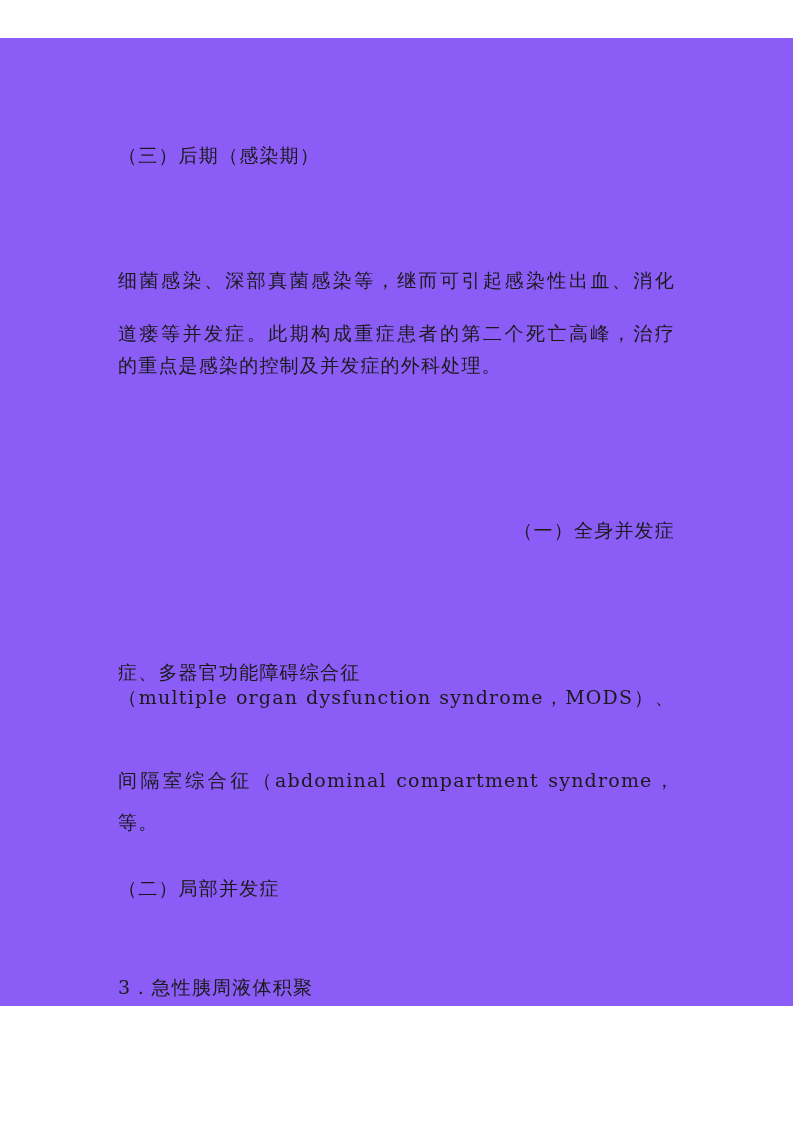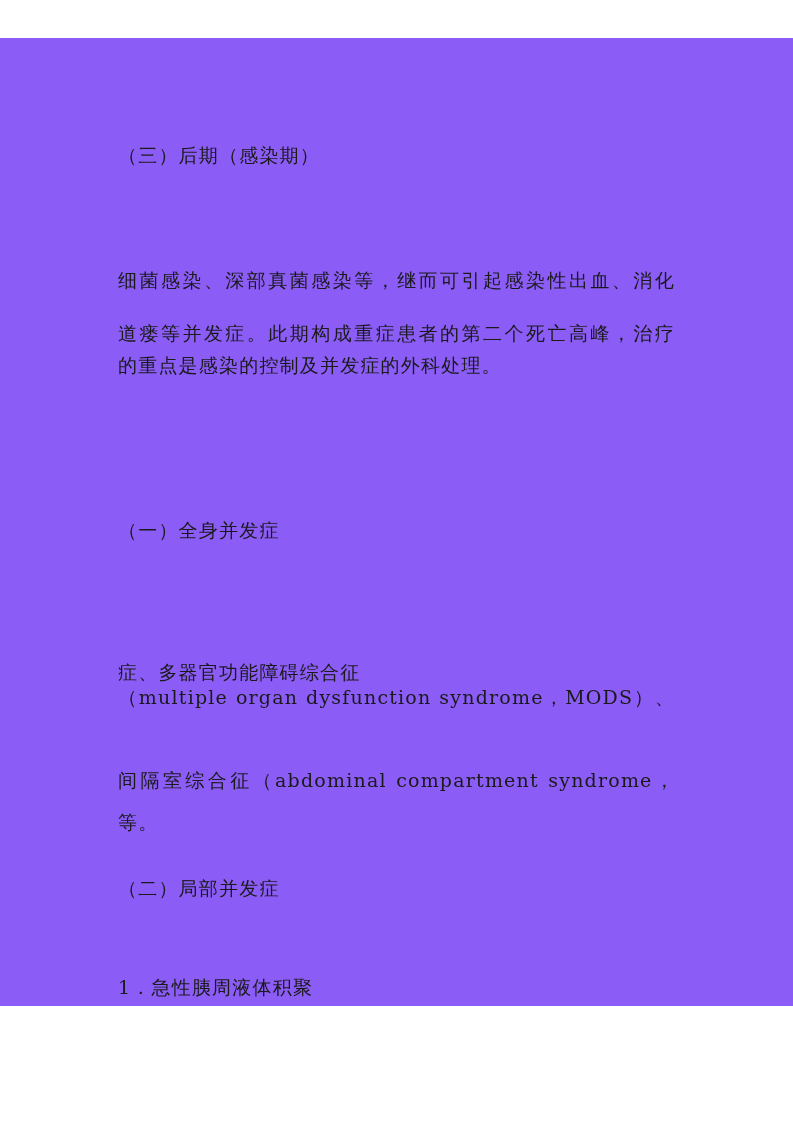--- a/index.html
+++ b/index.html
@@ -45,24 +45,24 @@
 
 <div class="page">
 
   <div class="line" style="top:102px;">（三）后期（感染期）</div>
 
   <div class="line justify" style="top:227px;">细菌感染、深部真菌感染等，继而可引起感染性出血、消化</div>
   <div class="line justify" style="top:280px;">道瘘等并发症。此期构成重症患者的第二个死亡高峰，治疗</div>
   <div class="line" style="top:312px;">的重点是感染的控制及并发症的外科处理。</div>
 
 
-  <div class="line" style="top:477px;">（一）全身并发症</div>
+  <div class="line" style="top:477px;text-align:right;">（一）全身并发症</div>
 
   <div class="line" style="top:619px;">症、多器官功能障碍综合征</div>
   <div class="line justify" style="top:644px;">（multiple organ dysfunction syndrome，MODS）、多</div>
   <div class="line justify" style="top:727px;">间隔室综合征（abdominal compartment syndrome，ACS）</div>
   <div class="line" style="top:769px;">等。</div>
 
   <div class="line" style="top:835px;">（二）局部并发症</div>
 
-  <div class="line" style="top:934px;">1．急性胰周液体积聚</div>
+  <div class="line" style="top:934px;">3．急性胰周液体积聚</div>
 
 </div>
 
 </body></html>

